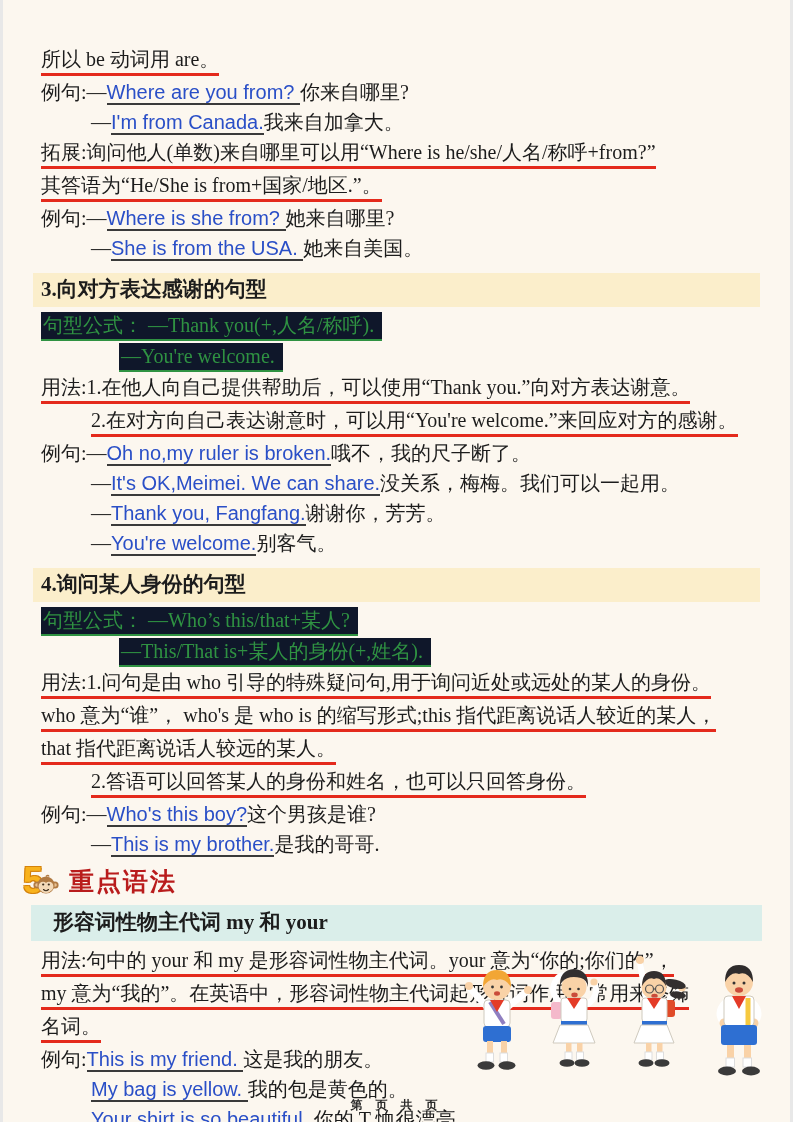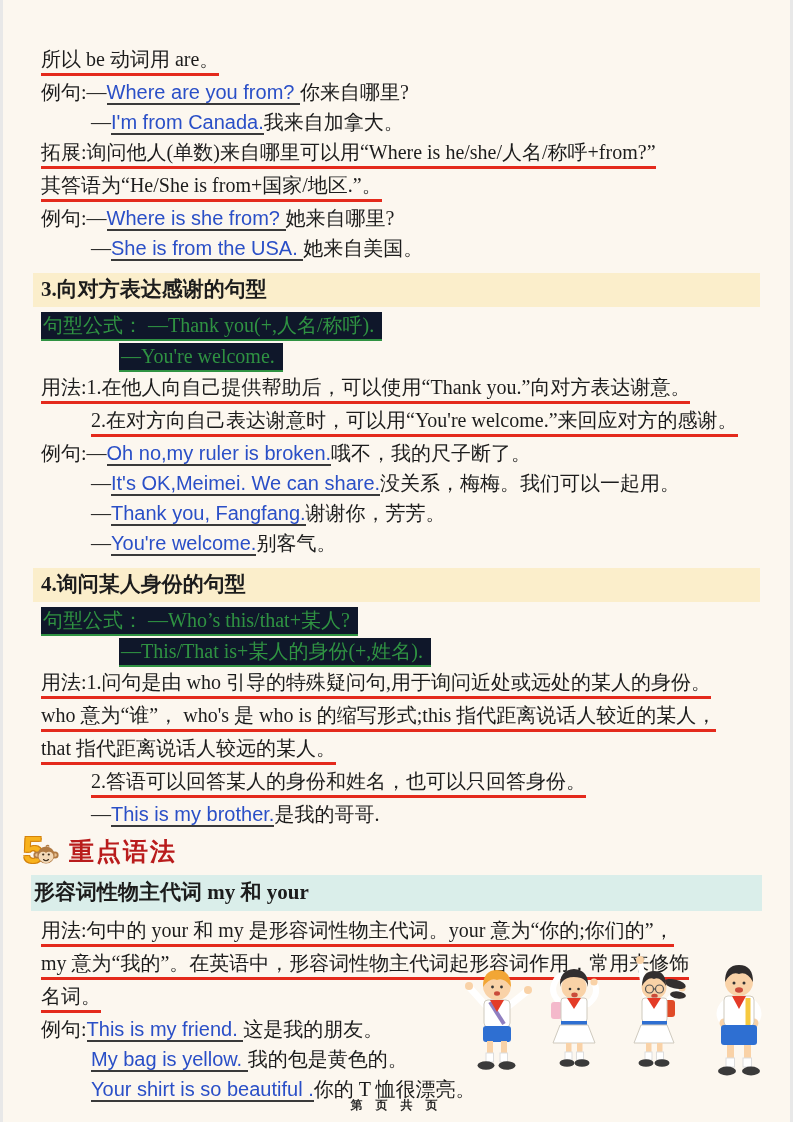--- a/index.html
+++ b/index.html
@@ -34,21 +34,21 @@
   }
   .formula{
     display:inline-block;
     background:#0f172a;color:#2f9242;
     border-bottom:2px solid #2f9242;
     line-height:25px;padding:1px 8px 1px 2px;
   }
   .sband{
     background:#daeeea;
     margin:4px -10px 4px -10px;
-    padding:3px 3px;
+    padding:3px 22px;
     font-weight:bold;font-size:21px;line-height:28px;
   }
   .grammar-header{
     display:flex;align-items:center;
     height:40px;margin-left:-18px;margin-top:2px;
   }
   .num5{
     font-family:"Liberation Sans", sans-serif;
     font-size:36px;font-weight:bold;color:#f8b21c;line-height:38px;
     text-shadow:-1px -1px 0 #d4820a,1px -1px 0 #d4820a,-1px 1px 0 #d4820a,1px 1px 0 #d4820a;
@@ -89,20 +89,21 @@
       <div class="line ind1"><span>—</span><span class="en">It's OK,Meimei. We can share.</span><span>没关系，梅梅。我们可以一起用。</span></div>
       <div class="line ind1"><span>—</span><span class="en">Thank you, Fangfang.</span><span>谢谢你，芳芳。</span></div>
       <div class="line ind1"><span>—</span><span class="en">You're welcome.</span><span>别客气。</span></div>
       <div class="line hband"><span>4.询问某人身份的句型</span></div>
       <div class="line"><span class="formula"><span>句型公式： —Who’s this/that+某人?</span></span></div>
       <div class="line ind2"><span class="formula"><span>—This/That is+某人的身份(+,姓名).</span></span></div>
       <div class="line"><span class="redwrap"><span>用法:1.问句是由 who 引导的特殊疑问句,用于询问近处或远处的某人的身份。</span></span></div>
       <div class="line"><span class="redwrap"><span>who 意为“谁”， who's 是 who is 的缩写形式;this 指代距离说话人较近的某人，</span></span></div>
       <div class="line"><span class="redwrap"><span>that 指代距离说话人较远的某人。</span></span></div>
       <div class="line ind1"><span class="redwrap"><span>2.答语可以回答某人的身份和姓名，也可以只回答身份。</span></span></div>
+      <div class="line"><span>例句:—</span><span class="en">Who's this boy?</span><span>这个男孩是谁?</span></div>
       <div class="line ind1"><span>—</span><span class="en">This is my brother.</span><span>是我的哥哥.</span></div>
       <div class="grammar-header">
       <span class="num5">5</span>
       <span class="monkey">
         <svg width="26" height="26" viewBox="0 0 26 26">
           <circle cx="4" cy="11" r="3.6" fill="#b07a43"></circle>
           <circle cx="22" cy="11" r="3.6" fill="#b07a43"></circle>
           <circle cx="4" cy="11" r="1.8" fill="#e8c294"></circle>
           <circle cx="22" cy="11" r="1.8" fill="#e8c294"></circle>
           <circle cx="13" cy="11" r="8.6" fill="#b07a43"></circle>

